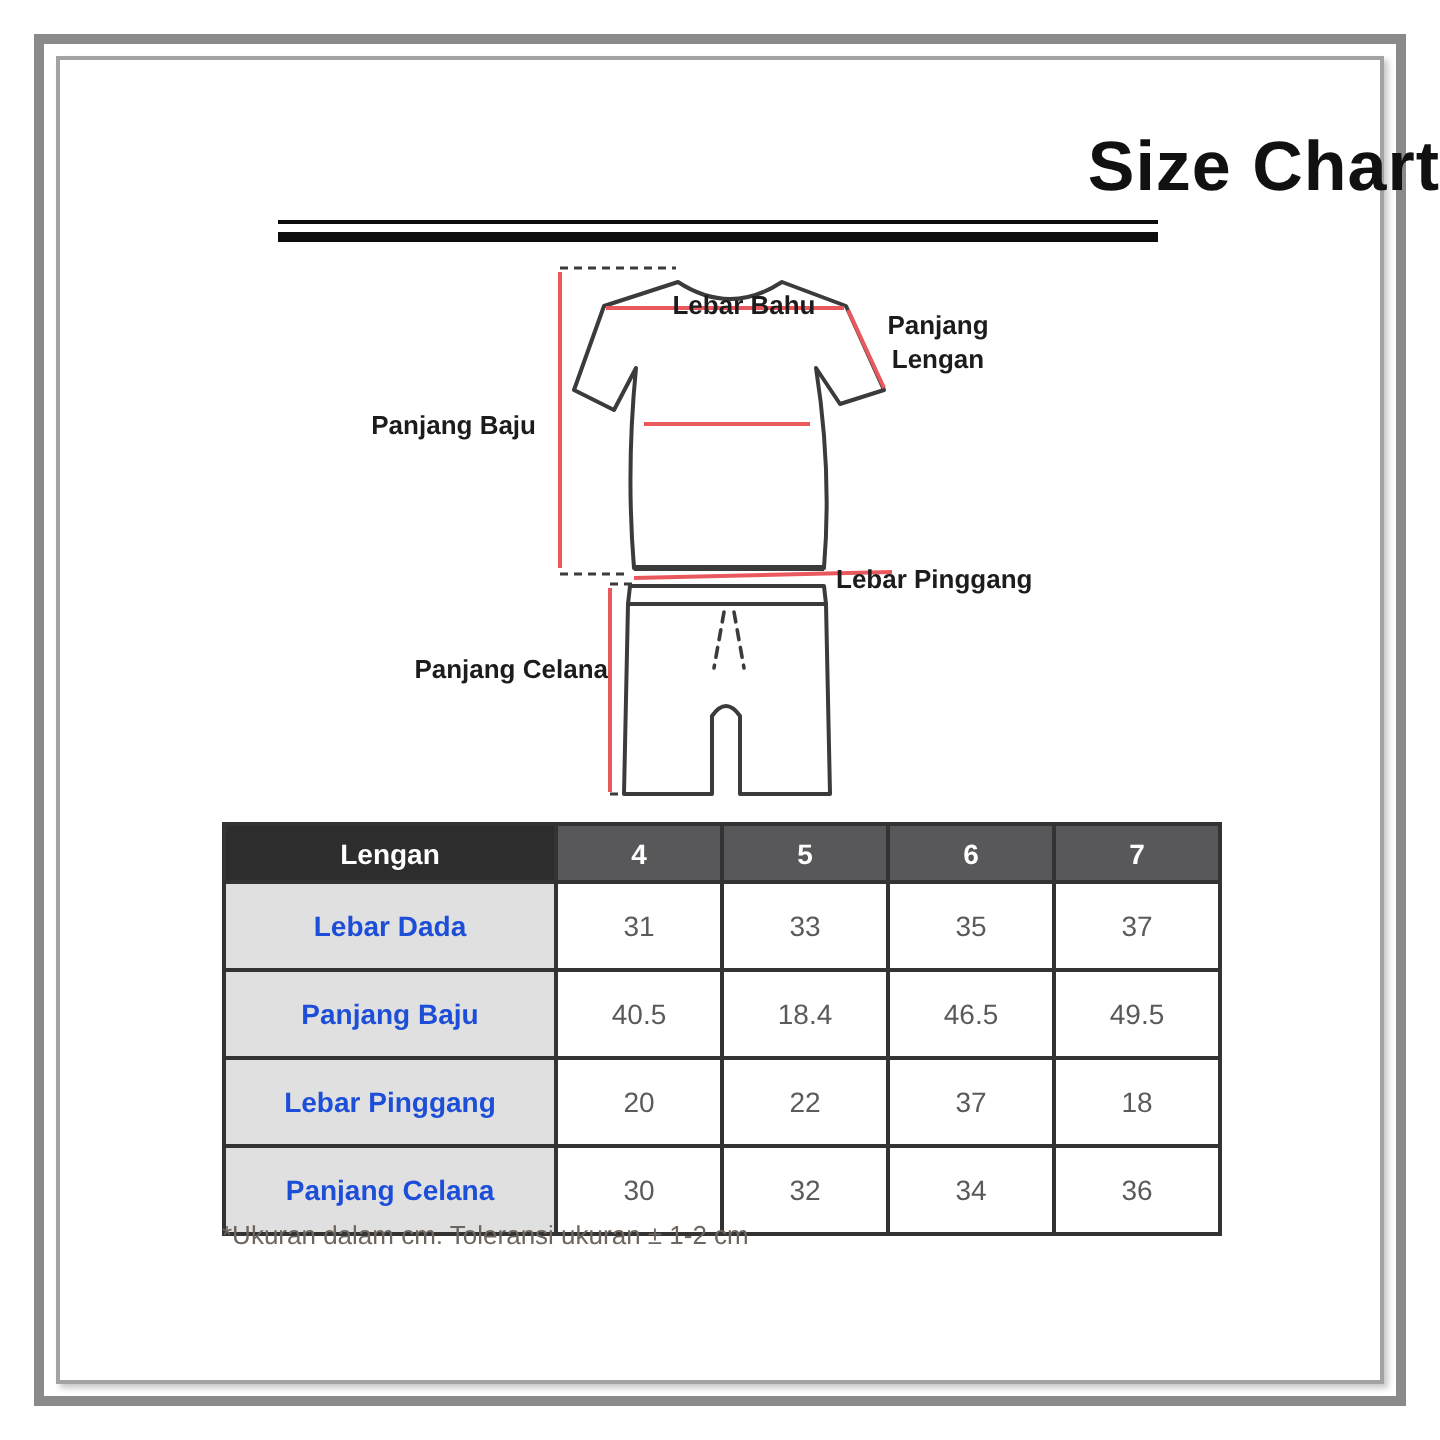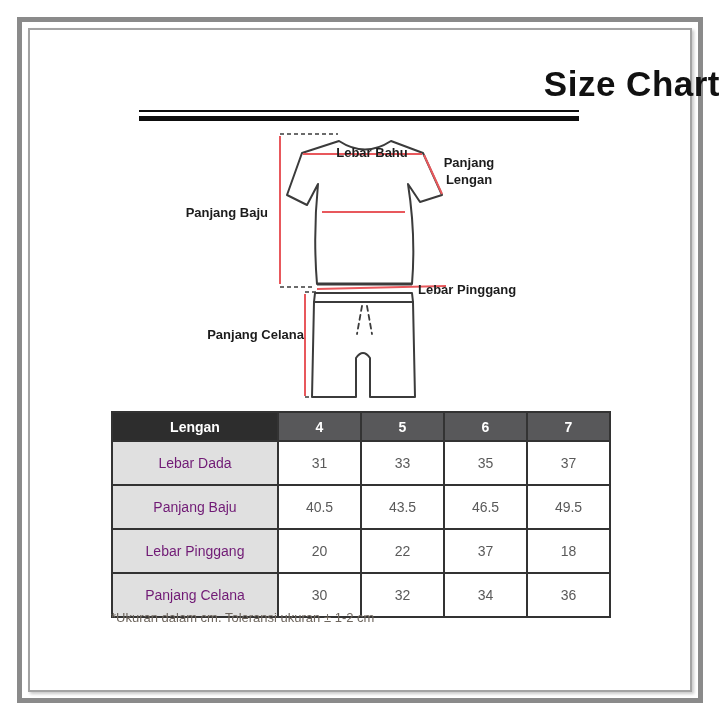--- a/index.html
+++ b/index.html
@@ -34,21 +34,21 @@
   .lbl-panjang-celana{left:204px;top:326px;width:100px;text-align:right;}
   
   table.size-table{position:absolute;left:111px;top:411px;width:498px;
     border-collapse:collapse;table-layout:fixed;}
   .size-table th,.size-table td{border:2px solid #333333;text-align:center;
     vertical-align:middle;font-size:14px;padding:0;}
   .size-table th{height:27px;color:#ffffff;font-weight:bold;}
   .size-table th.attr-head{background:#2d2d2d;}
   .size-table th.size-head{background:#58585a;}
   .size-table td{height:42px;}
-  .size-table td.row-label{background:#e0e0e0;color:#701a75;font-weight:normal;text-align:center;}
+  .size-table td.row-label{background:#e0e0e0;color:#1d4ed8;font-weight:bold;text-align:center;}
   .size-table td.cell-value{background:#ffffff;color:#5a5a5a;}
   
   .footnote{position:absolute;left:111px;top:610px;font-size:13px;color:#6e665e;text-align:center;}
 </style>
 </head>
 <body>
 
 <div class="outer-frame"></div>
 <div class="inner-frame"></div>
 
@@ -115,21 +115,21 @@
   <tr>
     <td class="row-label">Lebar Dada</td>
     <td class="cell-value">31</td>
     <td class="cell-value">33</td>
     <td class="cell-value">35</td>
     <td class="cell-value">37</td>
   </tr>
   <tr>
     <td class="row-label">Panjang Baju</td>
     <td class="cell-value">40.5</td>
-    <td class="cell-value">43.5</td>
+    <td class="cell-value">18.4</td>
     <td class="cell-value">46.5</td>
     <td class="cell-value">49.5</td>
   </tr>
   <tr>
     <td class="row-label">Lebar Pinggang</td>
     <td class="cell-value">20</td>
     <td class="cell-value">22</td>
     <td class="cell-value">37</td>
     <td class="cell-value">18</td>
   </tr>

